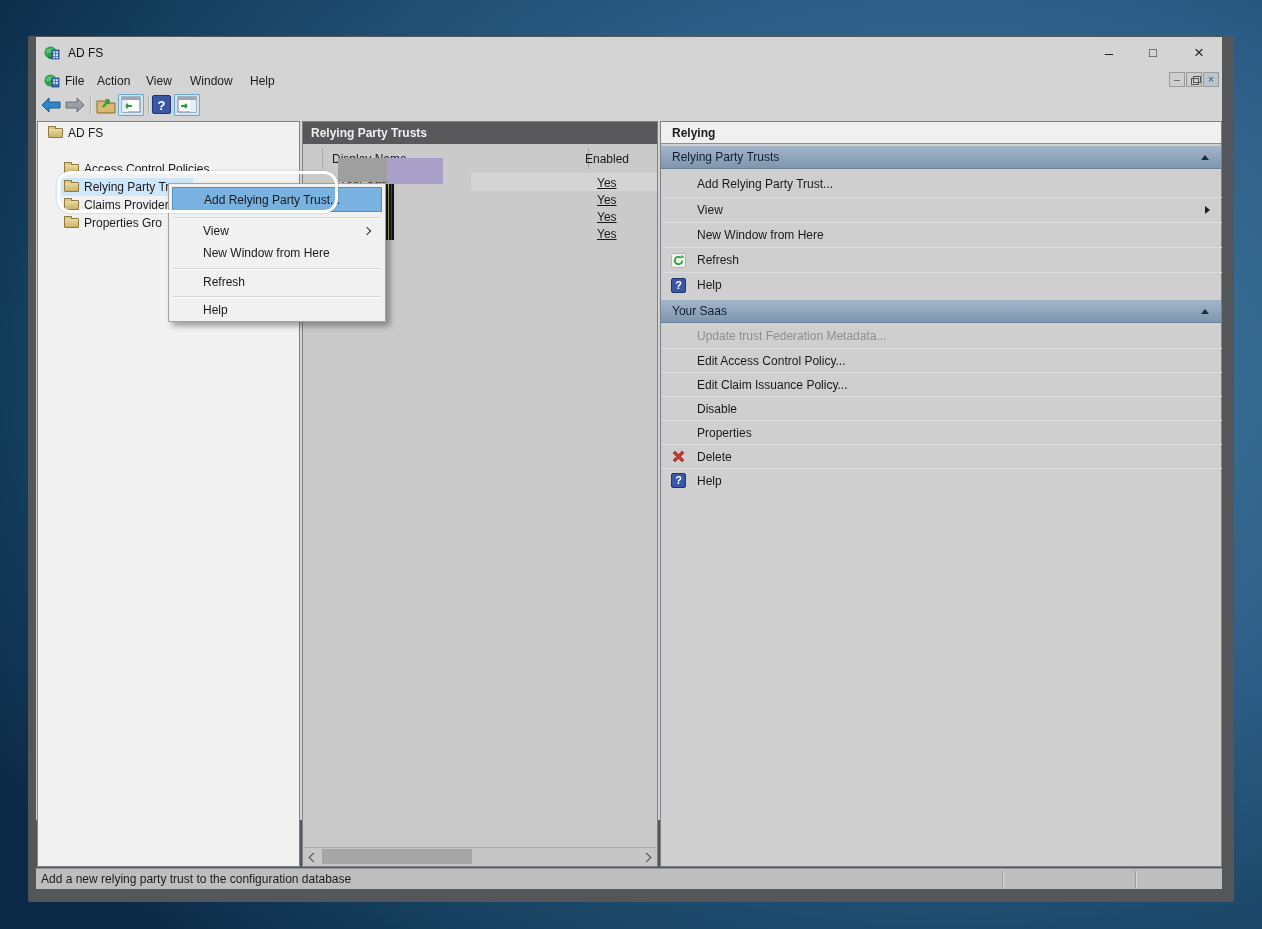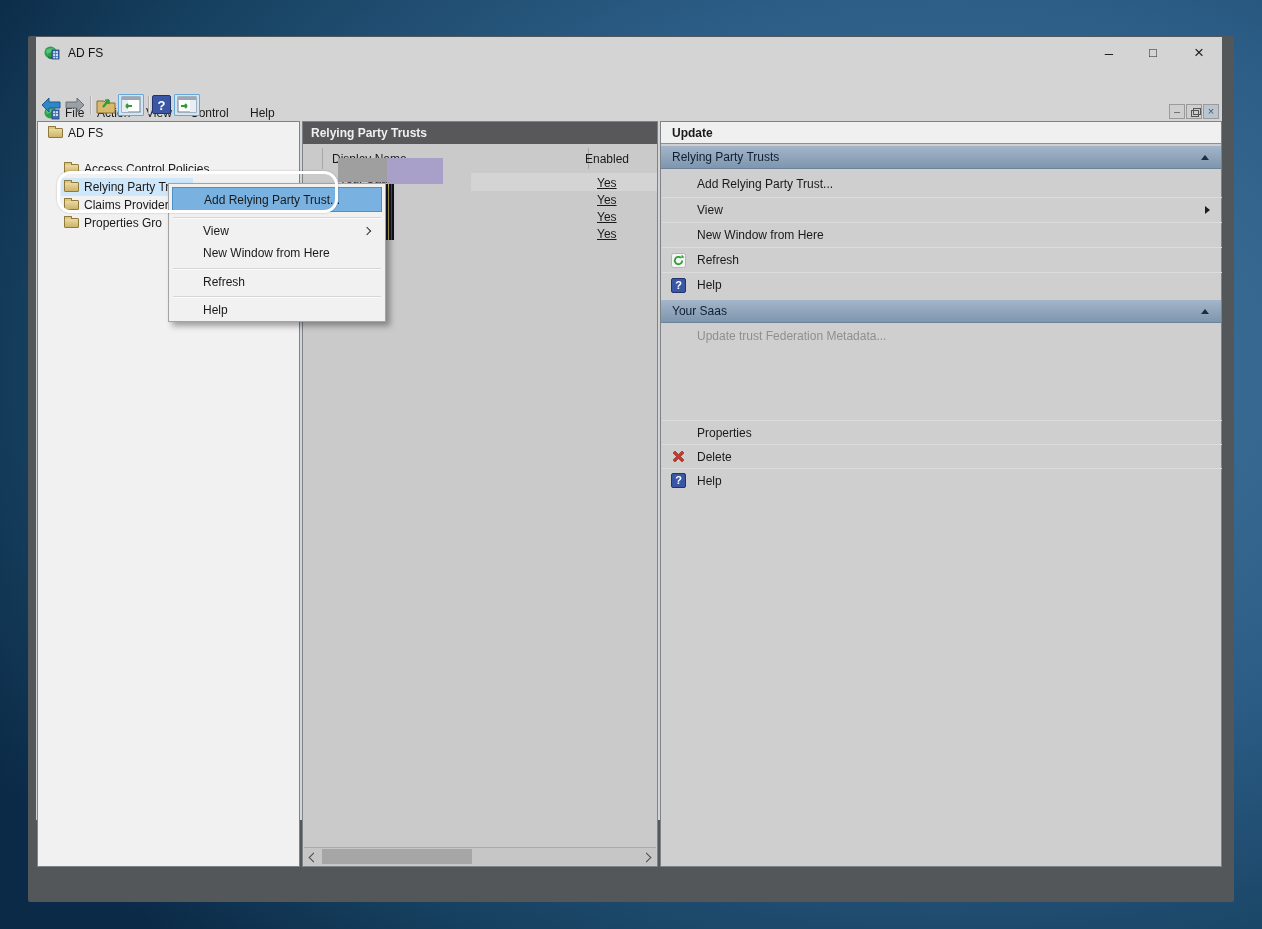--- a/index.html
+++ b/index.html
@@ -12,21 +12,21 @@
   
   .titlebar{position:absolute;left:0;top:0;width:100%;height:33px;}
   .titlebar .app-icon{position:absolute;left:8px;top:8px;width:16px;height:16px;}
   .titlebar .title{position:absolute;left:32px;top:9px;font-size:12px;color:#111;}
   .cap-btn{position:absolute;top:4px;width:30px;height:24px;text-align:center;line-height:24px;color:#222;cursor:default;}
   .cap-min{left:1058px;font-size:15px;}
   .cap-max{left:1102px;font-size:13px;}
   .cap-close{left:1148px;font-size:17px;}
 
   
-  .menubar{position:absolute;left:0;top:33px;width:100%;height:22px;margin-top:32px;}
+  .menubar{position:absolute;left:0;top:33px;width:100%;height:22px;}
   .menubar .mdi-icon{position:absolute;left:8px;top:3px;width:16px;height:16px;}
   .menu-item{position:absolute;top:2px;height:18px;line-height:18px;padding:0 3px;}
   .mdi-btn{position:absolute;top:2px;width:16px;height:15px;background:#cfcfcf;border:1px solid #9a9a9a;
     box-sizing:border-box;text-align:center;line-height:12px;font-size:11px;color:#555;}
   .mdi-btn.restore::before{content:"";position:absolute;left:4px;top:5px;width:6px;height:5px;border:1px solid #555;background:#cfcfcf;}
   .mdi-btn.restore::after{content:"";position:absolute;left:6px;top:3px;width:6px;height:5px;border:1px solid #555;}
   .mdi-btn.close{background:#b9c6d1;}
 
   
   .toolbar{position:absolute;left:0;top:55px;width:100%;height:27px;}
@@ -140,21 +140,21 @@
         <g fill="#cfe0f5">
             <rect x="9.2" y="6.2" width="2" height="2"></rect>
             <rect x="12" y="6.2" width="2" height="2"></rect>
         <rect x="9.2" y="9" width="2" height="2"></rect>
             <rect x="12" y="9" width="2" height="2"></rect>
           </g>
       </svg>
       <span class="menu-item" style="left:26px">File</span>
       <span class="menu-item" style="left:58px">Action</span>
       <span class="menu-item" style="left:107px">View</span>
-      <span class="menu-item" style="left:151px">Control</span>
+      <span class="menu-item" style="left:151px">Window</span>
       <span class="menu-item" style="left:211px">Help</span>
       <div class="mdi-btn" style="left:1133px">–</div>
       <div class="mdi-btn restore" style="left:1150px"></div>
       <div class="mdi-btn close" style="left:1167px">×</div>
     </div>
 
     <div class="toolbar">
       <svg class="tb-icon" style="left:4px" viewBox="0 0 22 18">
         <path d="M9 2 L2 9 L9 16 L9 12 H20 V6 H9 Z" fill="#2f86c8" stroke="#1b5c8f" stroke-width="1"></path>
       </svg>
@@ -236,21 +236,21 @@
         </div>
         <div class="hs-thumb"></div>
         <div class="hs-arrow" style="right:0">
           <span class="chev" style="left:4px;transform:rotate(45deg);border-color:#4a4a4a"></span>
         </div>
       </div>
     </div>
 
     <div class="panel actions-panel">
       <div class="actions-title">
-        <span>Update</span>
+        <span>Relying</span>
       </div>
 
       <div class="sect-hdr" style="top:24px">
         <span class="s-lbl">Relying Party Trusts</span>
         <span class="tri-up"></span>
       </div>
       <div class="act-item first" style="top:50px">
         <span class="a-lbl">Add Relying Party Trust...</span>
       </div>
       <div class="act-item" style="top:75px">
@@ -273,20 +273,29 @@
         <span class="a-lbl">Help</span>
       </div>
 
       <div class="sect-hdr" style="top:178px">
         <span class="s-lbl">Your Saas</span>
         <span class="tri-up"></span>
       </div>
       <div class="act-item first disabled" style="top:202px;height:24px;line-height:24px">
         <span class="a-lbl">Update trust Federation Metadata...</span>
       </div>
+      <div class="act-item" style="top:226px;height:24px;line-height:24px">
+        <span class="a-lbl">Edit Access Control Policy...</span>
+      </div>
+      <div class="act-item" style="top:250px;height:24px;line-height:24px">
+        <span class="a-lbl">Edit Claim Issuance Policy...</span>
+      </div>
+      <div class="act-item" style="top:274px;height:24px;line-height:24px">
+        <span class="a-lbl">Disable</span>
+      </div>
       <div class="act-item" style="top:322px;height:24px;line-height:24px">
         <svg class="act-icon" style="top:4px" viewBox="0 0 15 15">
           <path d="M2 4 L4 2 L7.5 5.5 L11 2 L13 4 L9.5 7.5 L13 11 L11 13 L7.5 9.5 L4 13 L2 11 L5.5 7.5 Z" fill="#c23b2e" stroke="#8e2418" stroke-width="0.6"></path>
         </svg>
         <span class="a-lbl">Delete</span>
       </div>
       <div class="act-item" style="top:298px;height:24px;line-height:24px">
         <span class="a-lbl">Properties</span>
       </div>
       <div class="act-item" style="top:346px;height:24px;line-height:24px">
@@ -312,15 +321,20 @@
         <span class="c-lbl">Refresh</span>
       </div>
       <div class="ctx-sep" style="top:112px"></div>
       <div class="ctx-item" style="top:115px">
         <span class="c-lbl">Help</span>
       </div>
     </div>
 
     <div class="annotation"></div>
 
+    <div class="statusbar">
+      <span class="st-text">Add a new relying party trust to the configuration database</span>
+      <div class="st-sep" style="left:966px"></div>
+      <div class="st-sep" style="left:1099px"></div>
+    </div>
 
   </div>
 </div>
 
 </body></html>

